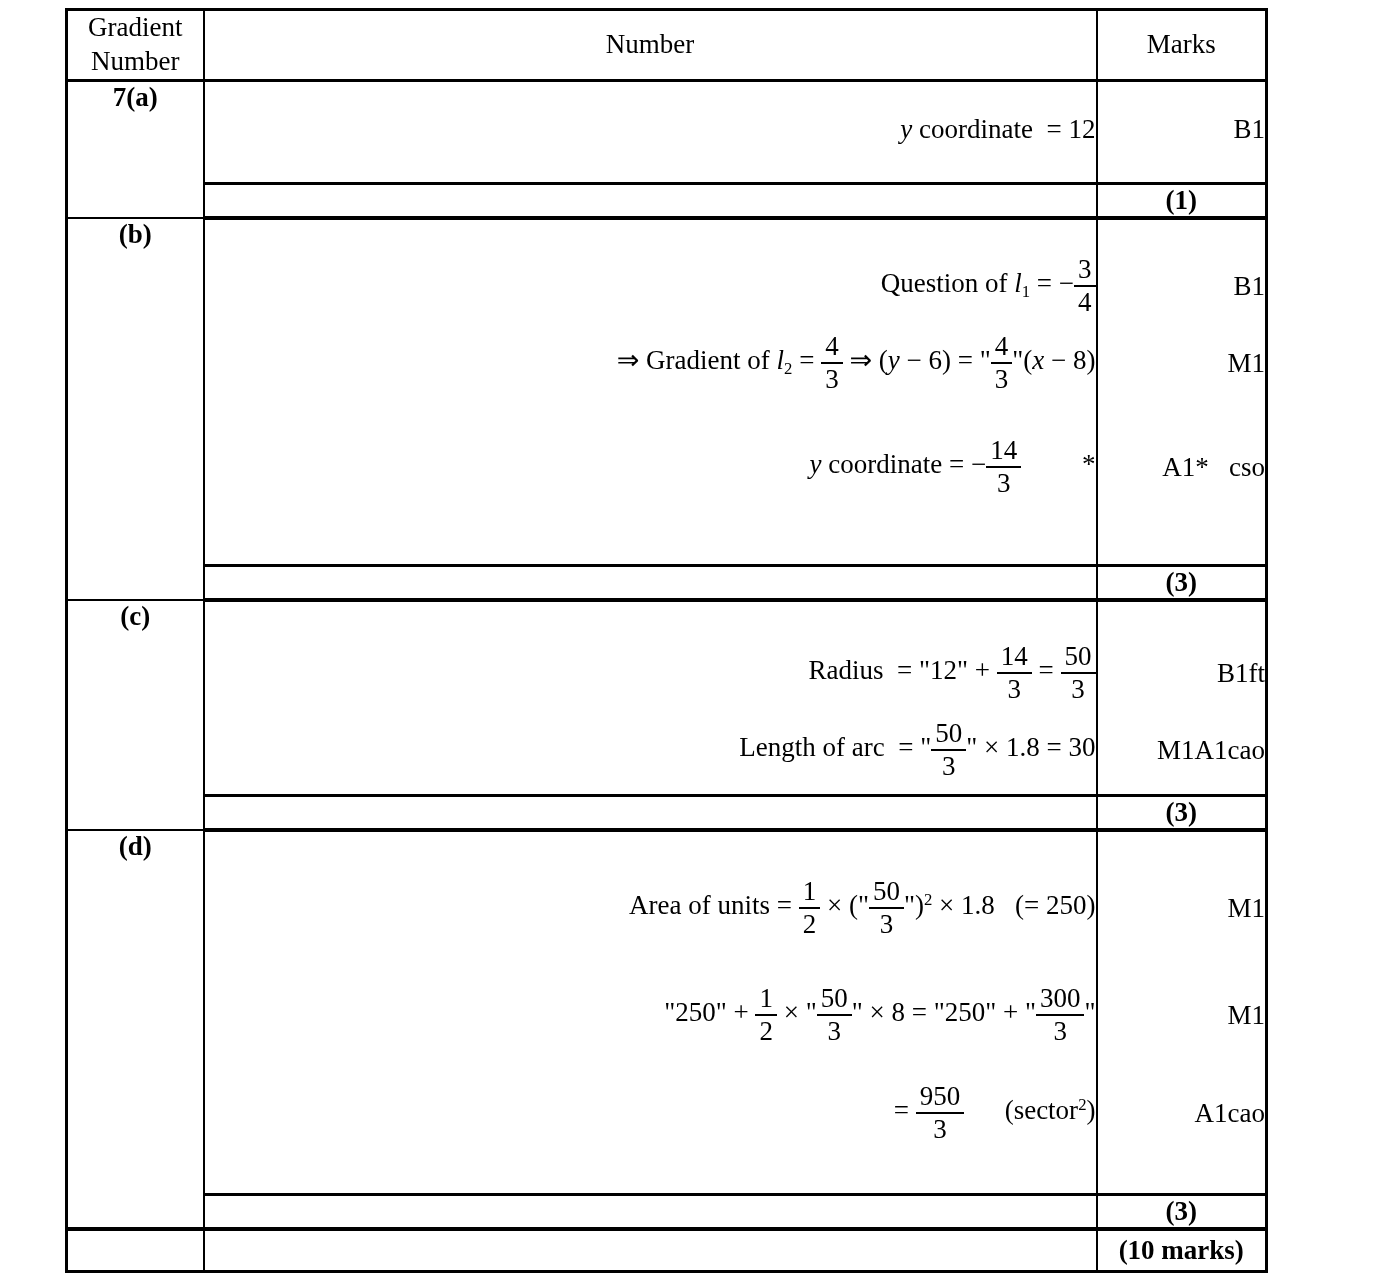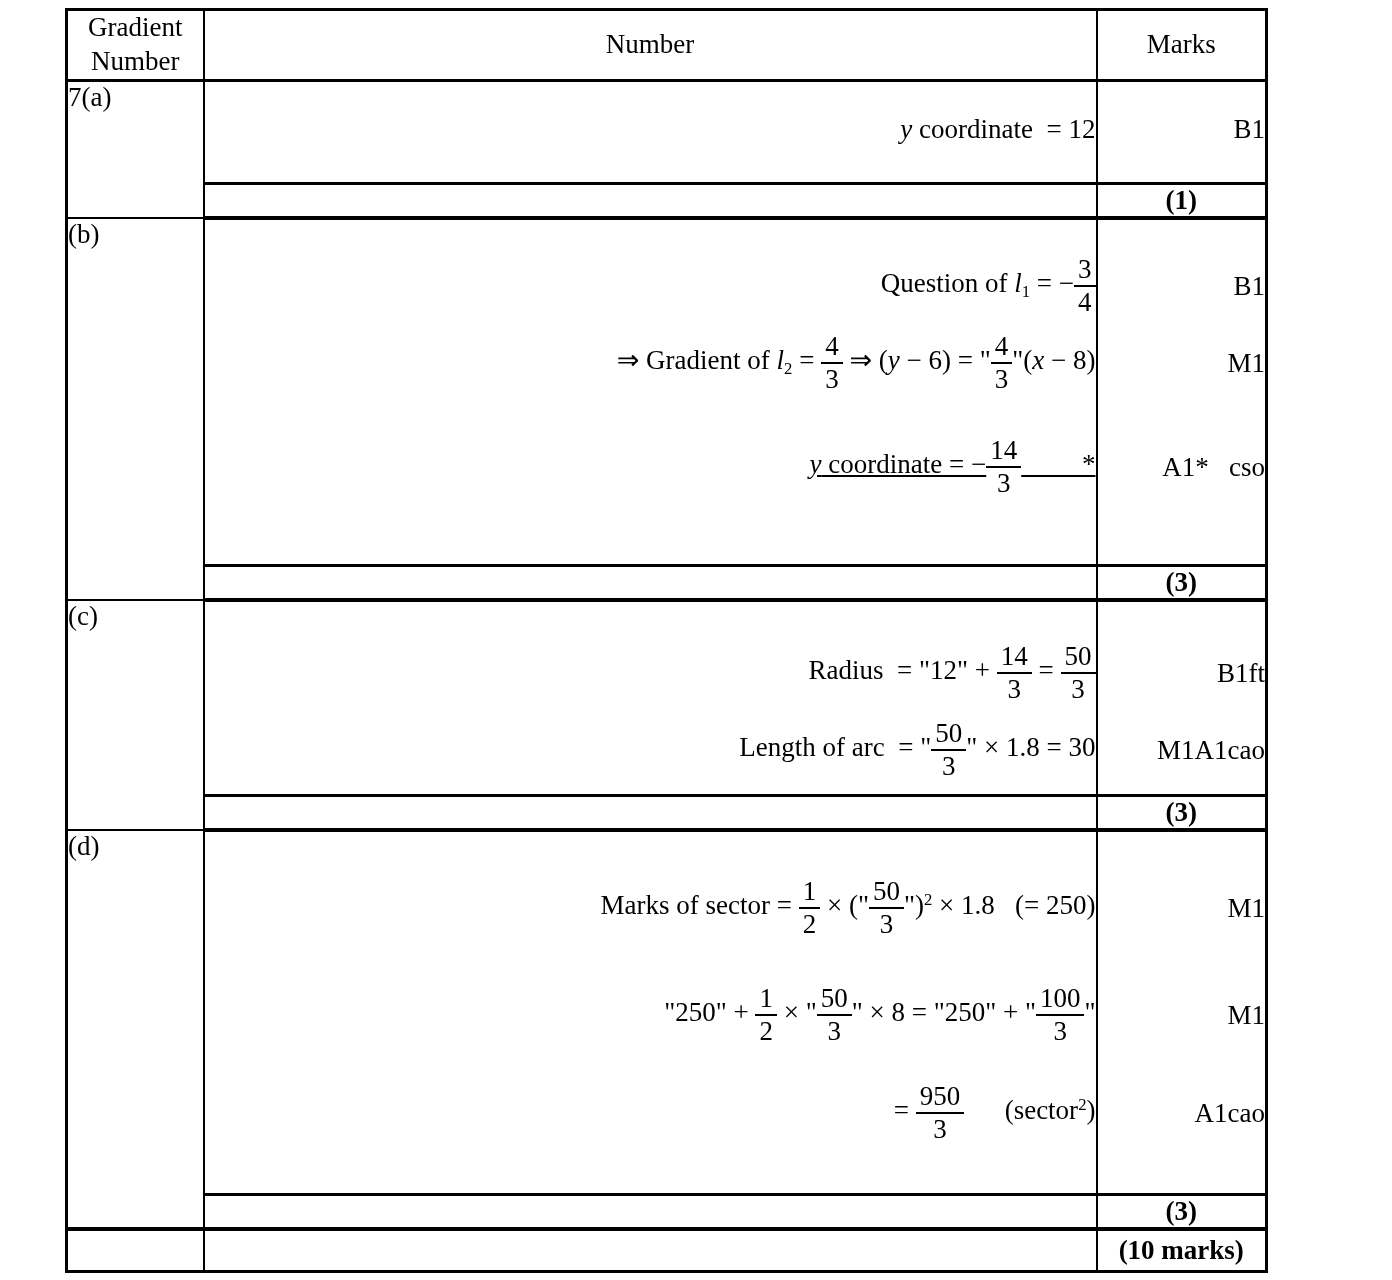--- a/index.html
+++ b/index.html
@@ -2,39 +2,39 @@
 <html><head>
 <meta charset="utf-8">
 <style>
   html,body{margin:0;padding:0;background:#ffffff;}
   body{width:1392px;height:1280px;font-family:"Liberation Serif",serif;color:#000;}
   .page{position:relative;width:1392px;height:1280px;}
   table.ms{border-collapse:collapse;table-layout:fixed;width:1200px;margin:8px 0 0 65px;border:3px solid #000;}
   table.ms td{border:2px solid #000;font-size:27px;padding:0;}
   tr.header-row td{border-bottom:3px solid #000;text-align:center;vertical-align:middle;line-height:1.25;}
   tr.header-row{height:70px;}
-  td.qcell{font-weight:normal;vertical-align:top;padding-top:8px;border-bottom:4px solid #000;}
+  td.qcell{font-weight:bold;text-align:center;vertical-align:top;padding-top:8px;border-bottom:4px solid #000;}
   td.scheme-cell,td.marks-cell{vertical-align:top;}
   tr.subtotal-row td{border-top:3px solid #000;border-bottom:4px solid #000;}
   tr.subtotal-row{height:35px;}
   td.sub-marks-cell{font-weight:bold;text-align:center;vertical-align:middle;}
   tr.total-row{height:42px;}
   tr.total-row td{border-top:4px solid #000;border-bottom:3px solid #000;margin-left:7px;}
   td.total-marks-cell{font-weight:bold;text-align:center;vertical-align:middle;}
   tr.row-a{height:103px;}
   tr.row-b{height:347px;}
   tr.row-c{height:195px;}
   tr.row-d{height:364px;}
   .lines{display:flex;flex-direction:column;}
   .line{display:flex;align-items:center;justify-content:flex-end;white-space:pre;overflow:visible;}
   .sec-a .line:nth-child(1){height:96px;}
   .sec-b .line:nth-child(1){height:132px;}
   .sec-b .line:nth-child(2){height:22px;}
   .sec-b .line:nth-child(3){height:186px;}
-  .scheme-lines.sec-b .line:nth-child(3){padding-left:250px;text-decoration:underline;}
+  .scheme-lines.sec-b .line:nth-child(3){padding-left:250px;}
   .sec-c .line:nth-child(1){height:142px;}
   .sec-c .line:nth-child(2){height:12px;}
   .sec-d .line:nth-child(1){height:152px;}
   .sec-d .line:nth-child(2){height:62px;}
   .sec-d .line:nth-child(3){height:134px;}
   .math,.mark-text{white-space:pre;}
   .frac{display:inline-block;vertical-align:middle;text-align:center;line-height:1.08;}
   .frac .num{display:block;padding:0 4px 1px;}
   .frac .den{display:block;border-top:2px solid #000;padding:1px 4px 0;}
   i{font-style:italic;}
@@ -116,22 +116,22 @@
     </tr>
     <tr class="subtotal-row">
       <td class="sub-scheme-cell"></td>
       <td class="sub-marks-cell">(3)</td>
     </tr>
 
     <tr class="row-d">
       <td class="qcell" rowspan="2">(d)</td>
       <td class="scheme-cell">
         <div class="lines scheme-lines sec-d">
-          <div class="line"><span class="math"><span>Marks of sector = </span><span class="frac"><span class="num">1</span><span class="den">2</span></span><span> × ("</span><span class="frac"><span class="num">50</span><span class="den">3</span></span><span>")</span><sup>2</sup><span> × 1.8   (= 250)</span></span></div>
-          <div class="line"><span class="math"><span>"250" + </span><span class="frac"><span class="num">1</span><span class="den">2</span></span><span> × "</span><span class="frac"><span class="num">50</span><span class="den">3</span></span><span>" × 8 = "250" + "</span><span class="frac"><span class="num">100</span><span class="den">3</span></span><span>"</span></span></div>
+          <div class="line"><span class="math"><span>Area of units = </span><span class="frac"><span class="num">1</span><span class="den">2</span></span><span> × ("</span><span class="frac"><span class="num">50</span><span class="den">3</span></span><span>")</span><sup>2</sup><span> × 1.8   (= 250)</span></span></div>
+          <div class="line"><span class="math"><span>"250" + </span><span class="frac"><span class="num">1</span><span class="den">2</span></span><span> × "</span><span class="frac"><span class="num">50</span><span class="den">3</span></span><span>" × 8 = "250" + "</span><span class="frac"><span class="num">300</span><span class="den">3</span></span><span>"</span></span></div>
           <div class="line"><span class="math"><span>= </span><span class="frac"><span class="num">950</span><span class="den">3</span></span><span>      (sector</span><sup>2</sup><span>)</span></span></div>
         </div>
       </td>
       <td class="marks-cell">
         <div class="lines marks-lines sec-d">
           <div class="line"><span class="mark-text">M1</span></div>
           <div class="line"><span class="mark-text">M1</span></div>
           <div class="line"><span class="mark-text">A1cao</span></div>
         </div>
       </td>

